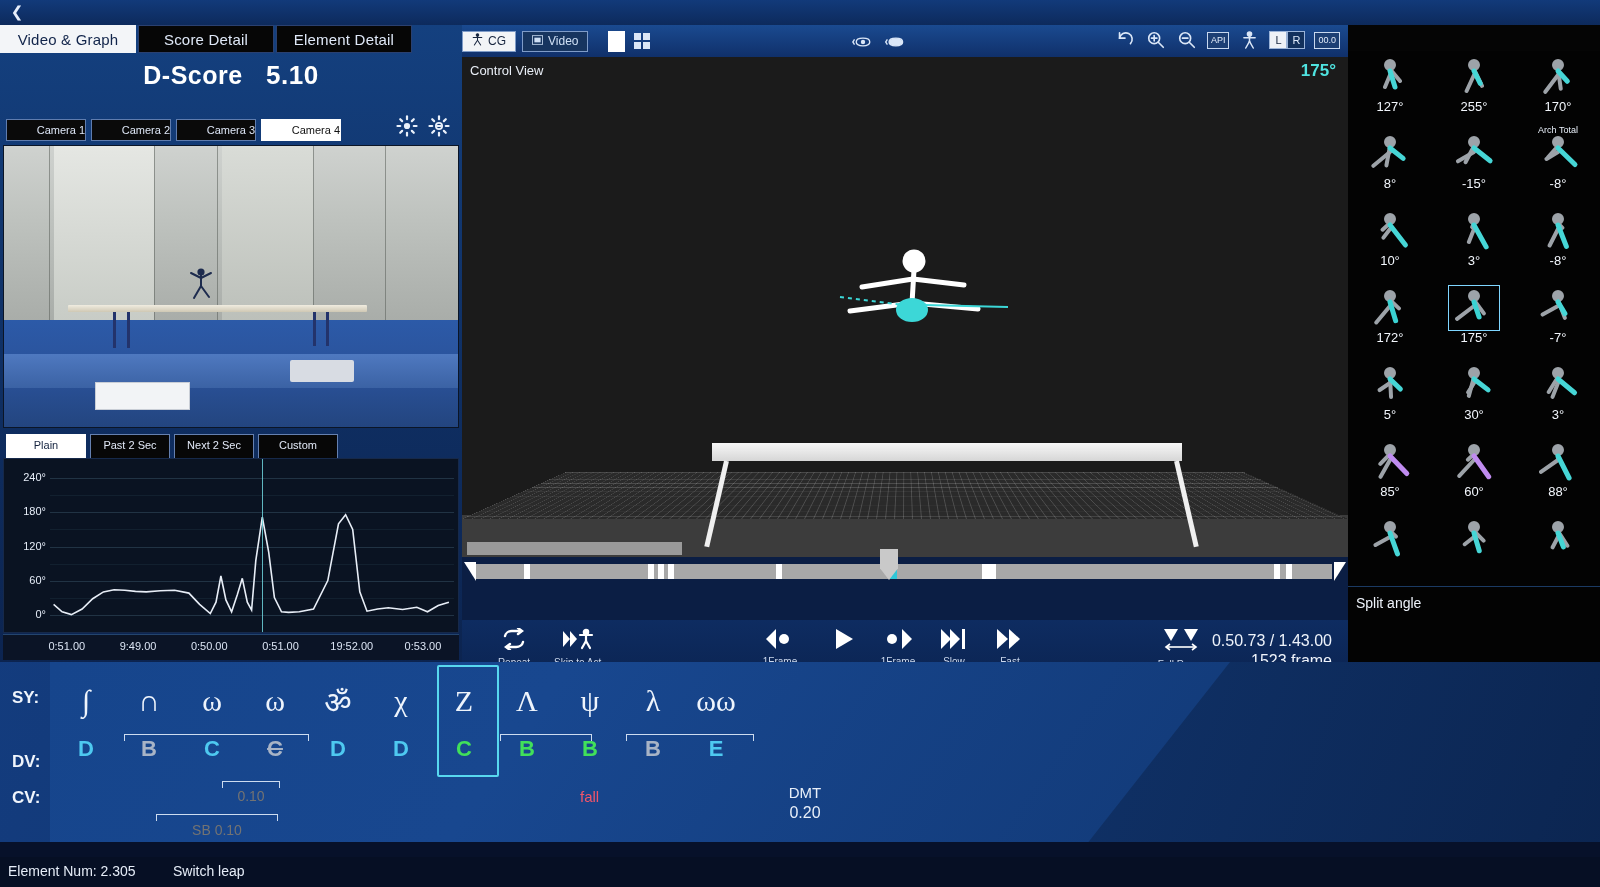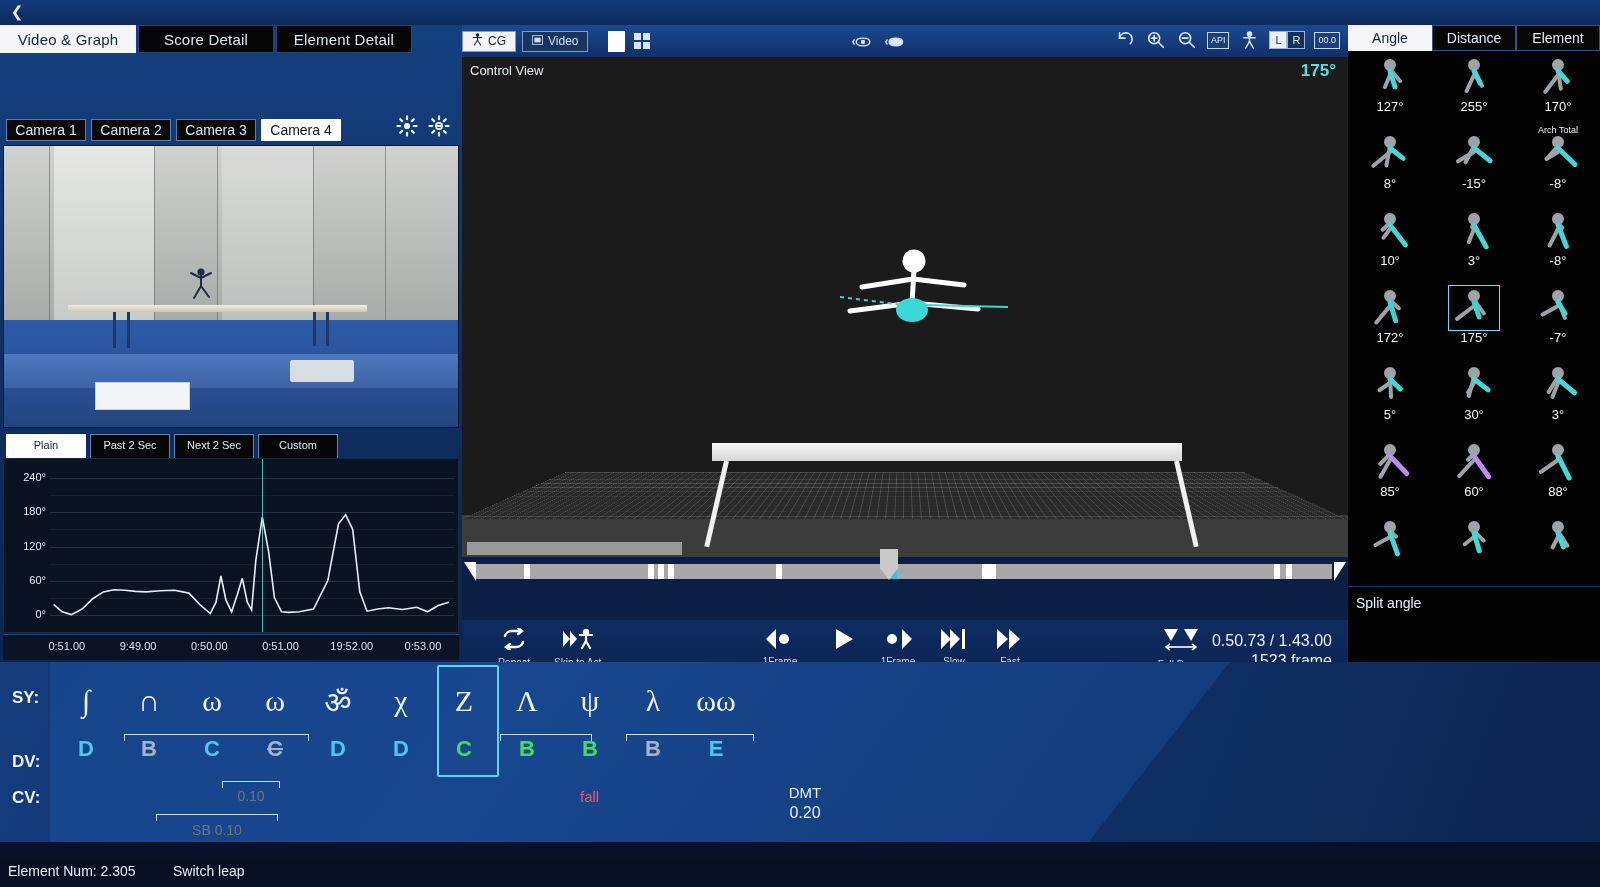--- a/index.html
+++ b/index.html
@@ -27,21 +27,21 @@
         font-size:15px; color:#dfe8f7; background:#060606;
         border:1px solid #2a4070; cursor:pointer; letter-spacing:.2px;}
   .tab.active{ background:#f3f5f8; color:#11244a; border-color:#f3f5f8; font-weight:400;}
 
   .dscore{ position:absolute; left:0; top:30px; width:462px; height:40px;
            text-align:center; color:#ffffff; font-size:25px; font-weight:bold;
            letter-spacing:.5px; line-height:40px;}
   .dscore .val{ margin-left:16px; font-size:26px;}
 
   .camrow{ position:absolute; left:6px; top:94px; width:450px; height:22px; display:flex; gap:5px;}
-  .cam{ width:80px; height:22px; line-height:21px; text-align:center; font-size:14px;
+  .cam{ width:80px; height:22px; line-height:21px; text-align:right; font-size:11px;
         color:#dde6f6; background:#0a0a0a; border:1px solid #5f7cae; cursor:pointer;}
   .cam.active{ background:#ffffff; color:#111; border-color:#ffffff;}
   .gearbox{ position:absolute; right:12px; top:90px; display:flex; gap:10px; }
   .gear{ width:22px; height:22px; cursor:pointer; }
 
   .videobox{ position:absolute; left:3px; top:120px; width:456px; height:283px;
              background:#0a0d12; overflow:hidden; border:1px solid #0b1526;}
 
   
   .vwall{ position:absolute; left:0; top:0; width:100%; height:62%;
@@ -193,20 +193,24 @@
   </div>
 
   <div class="leftcol">
 
     <div class="tabrow">
       <div class="tab active">Video &amp; Graph</div>
       <div class="tab">Score Detail</div>
       <div class="tab">Element Detail</div>
     </div>
 
+    <div class="dscore">
+      <span>D-Score</span>
+      <span class="val">5.10</span>
+    </div>
 
     <div class="camrow">
       <div class="cam">Camera 1</div>
       <div class="cam">Camera 2</div>
       <div class="cam">Camera 3</div>
       <div class="cam active">Camera 4</div>
     </div>
 
     <div class="gearbox">
       <div class="gear">
@@ -576,25 +580,20 @@
       </div>
 
       <div class="timecode">
         <div class="t1">0.50.73 / 1.43.00</div>
         <div class="t2">1523 frame</div>
       </div>
     </div>
   </div>
 
   <div class="right">
-    <div class="rtabs">
-      <div class="rtab active">Angle</div>
-      <div class="rtab">Distance</div>
-      <div class="rtab">Element</div>
-    </div>
     <div class="anglegrid" id="anglegrid">
         <div class="acell">
           <div class="thumb"><svg viewBox="0 0 46 40" width="46" height="40">
               <g stroke="#b9bfc6" stroke-width="4" fill="none" stroke-linecap="round" opacity="0.85">
                 <circle cx="23" cy="8" r="4" fill="#b9bfc6"></circle>
                 <line x1="23" y1="12" x2="33" y2="24"></line>
                 <line x1="23" y1="18" x2="18" y2="30"></line>
               </g>
               <g stroke="#46d6d6" stroke-width="5" fill="none" stroke-linecap="round">
                 <line x1="23" y1="14" x2="28" y2="30"></line>

